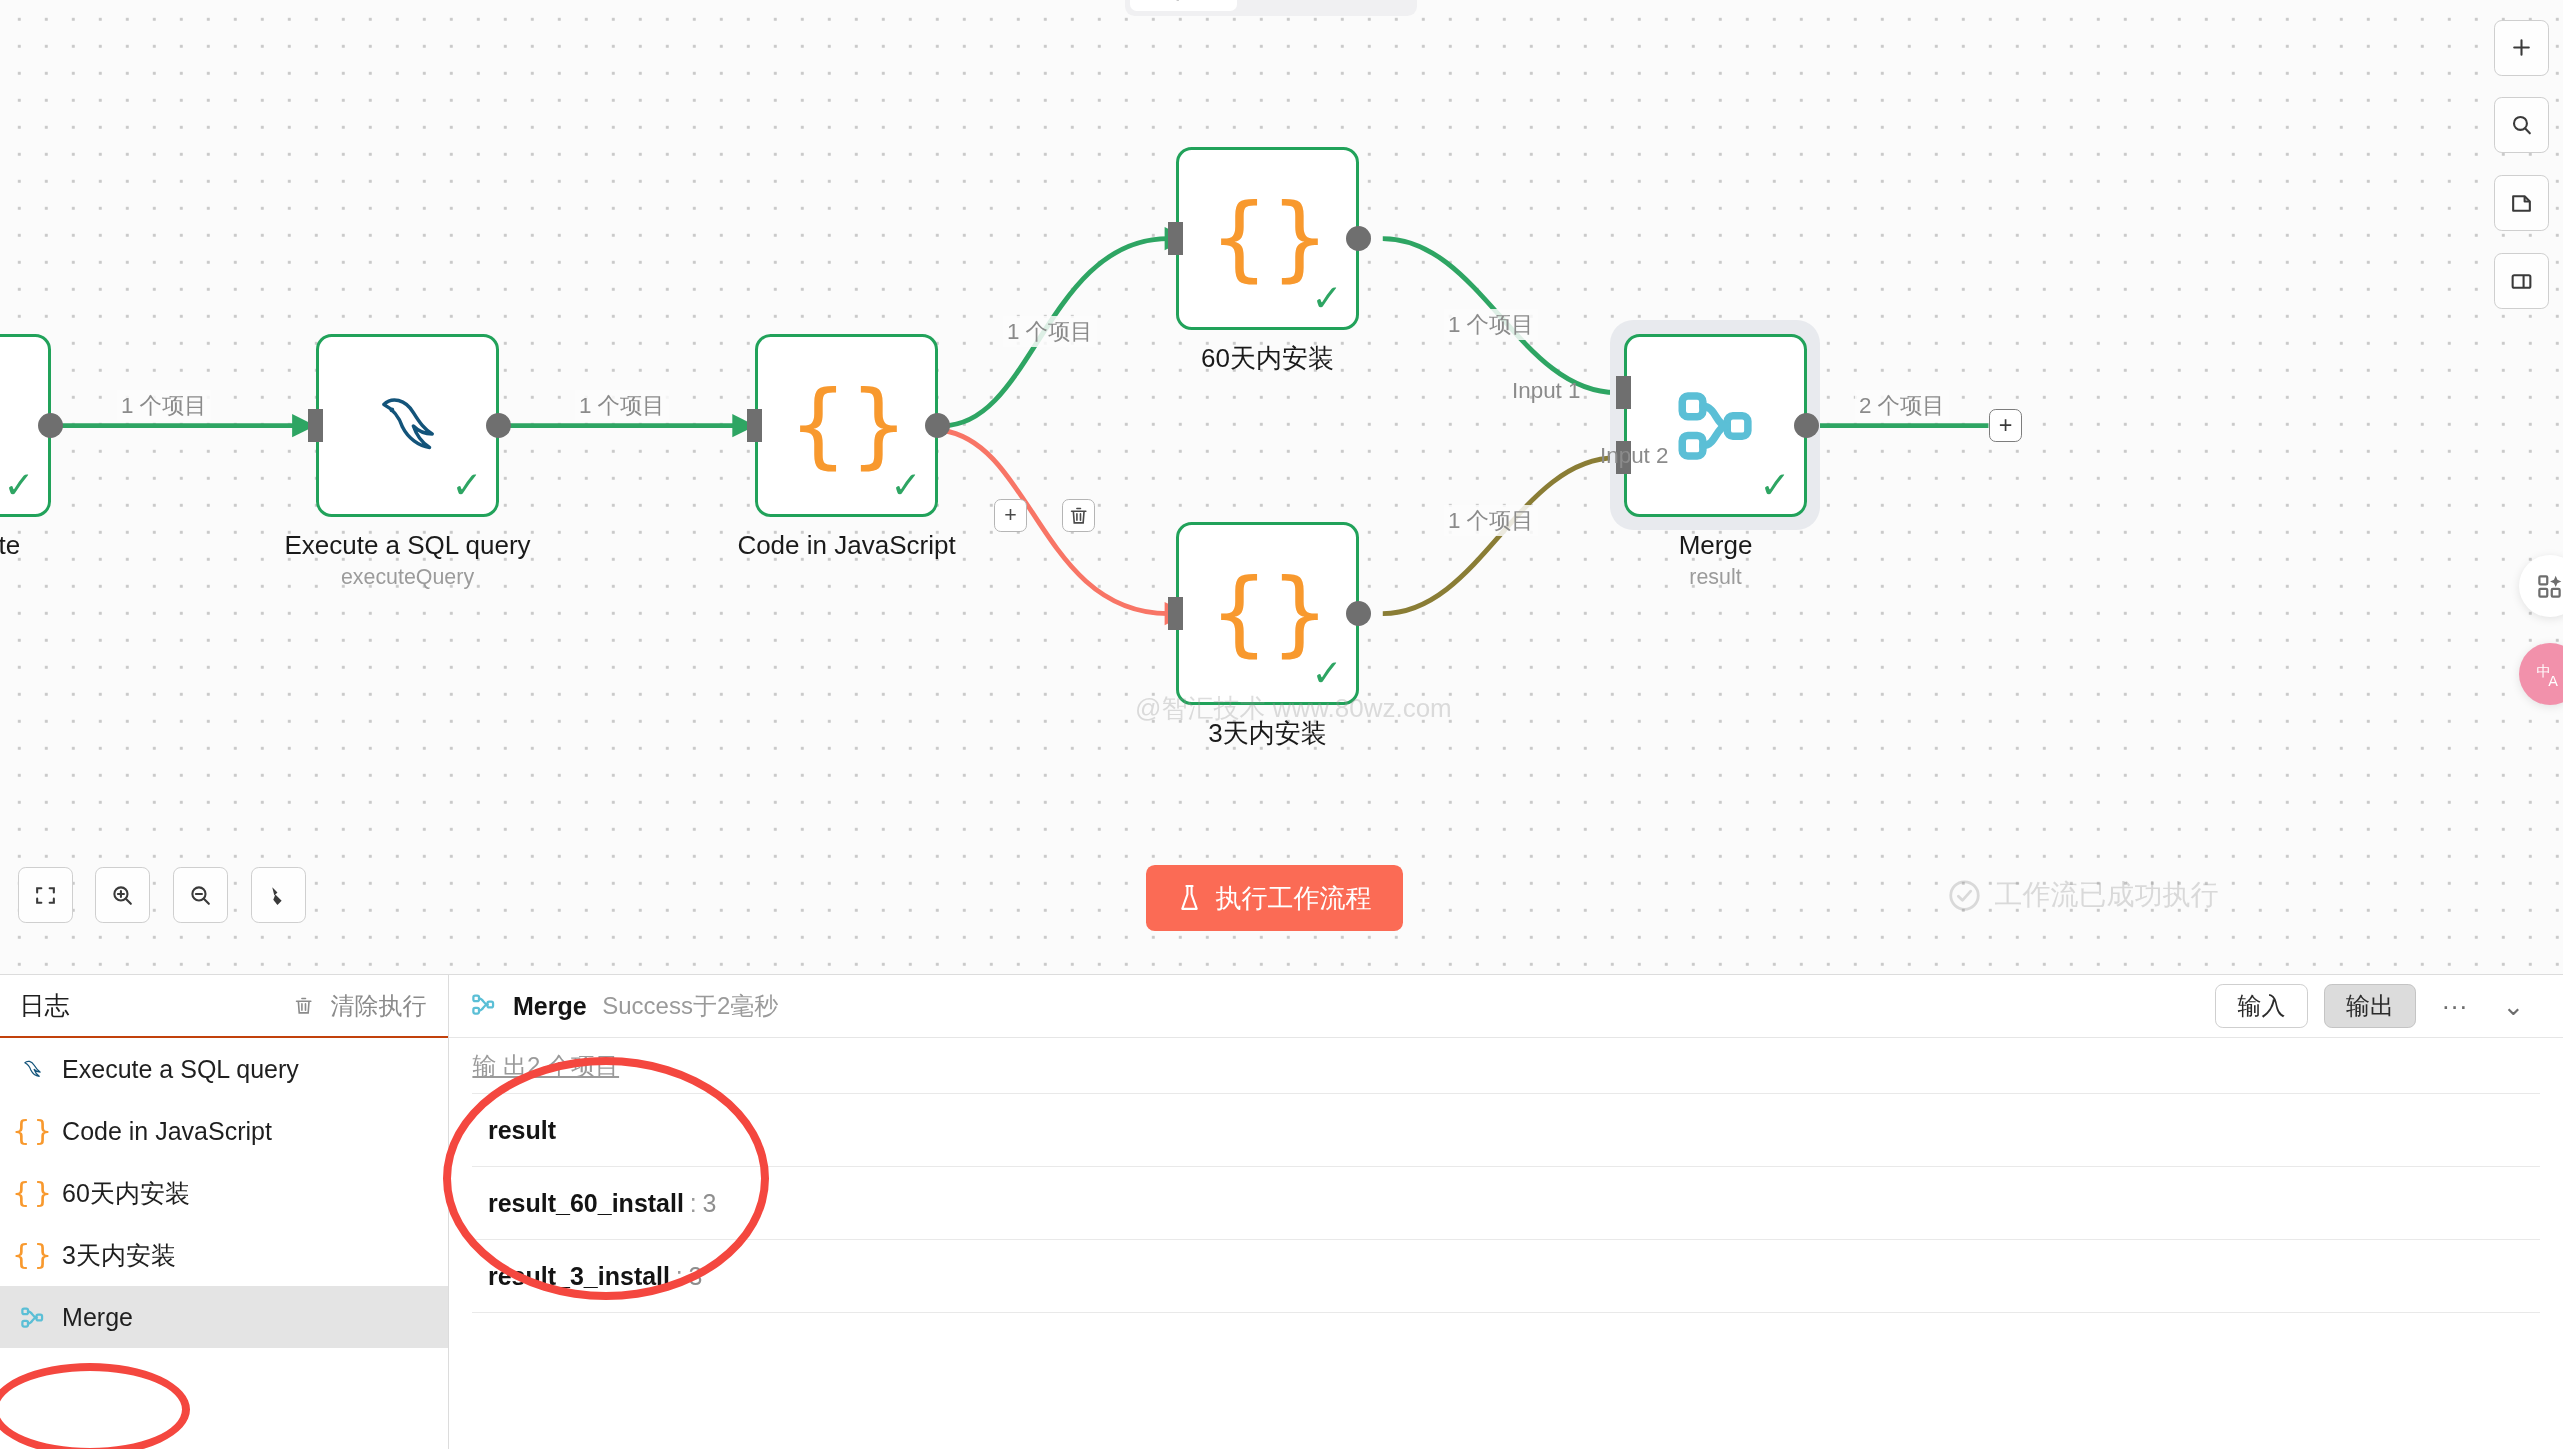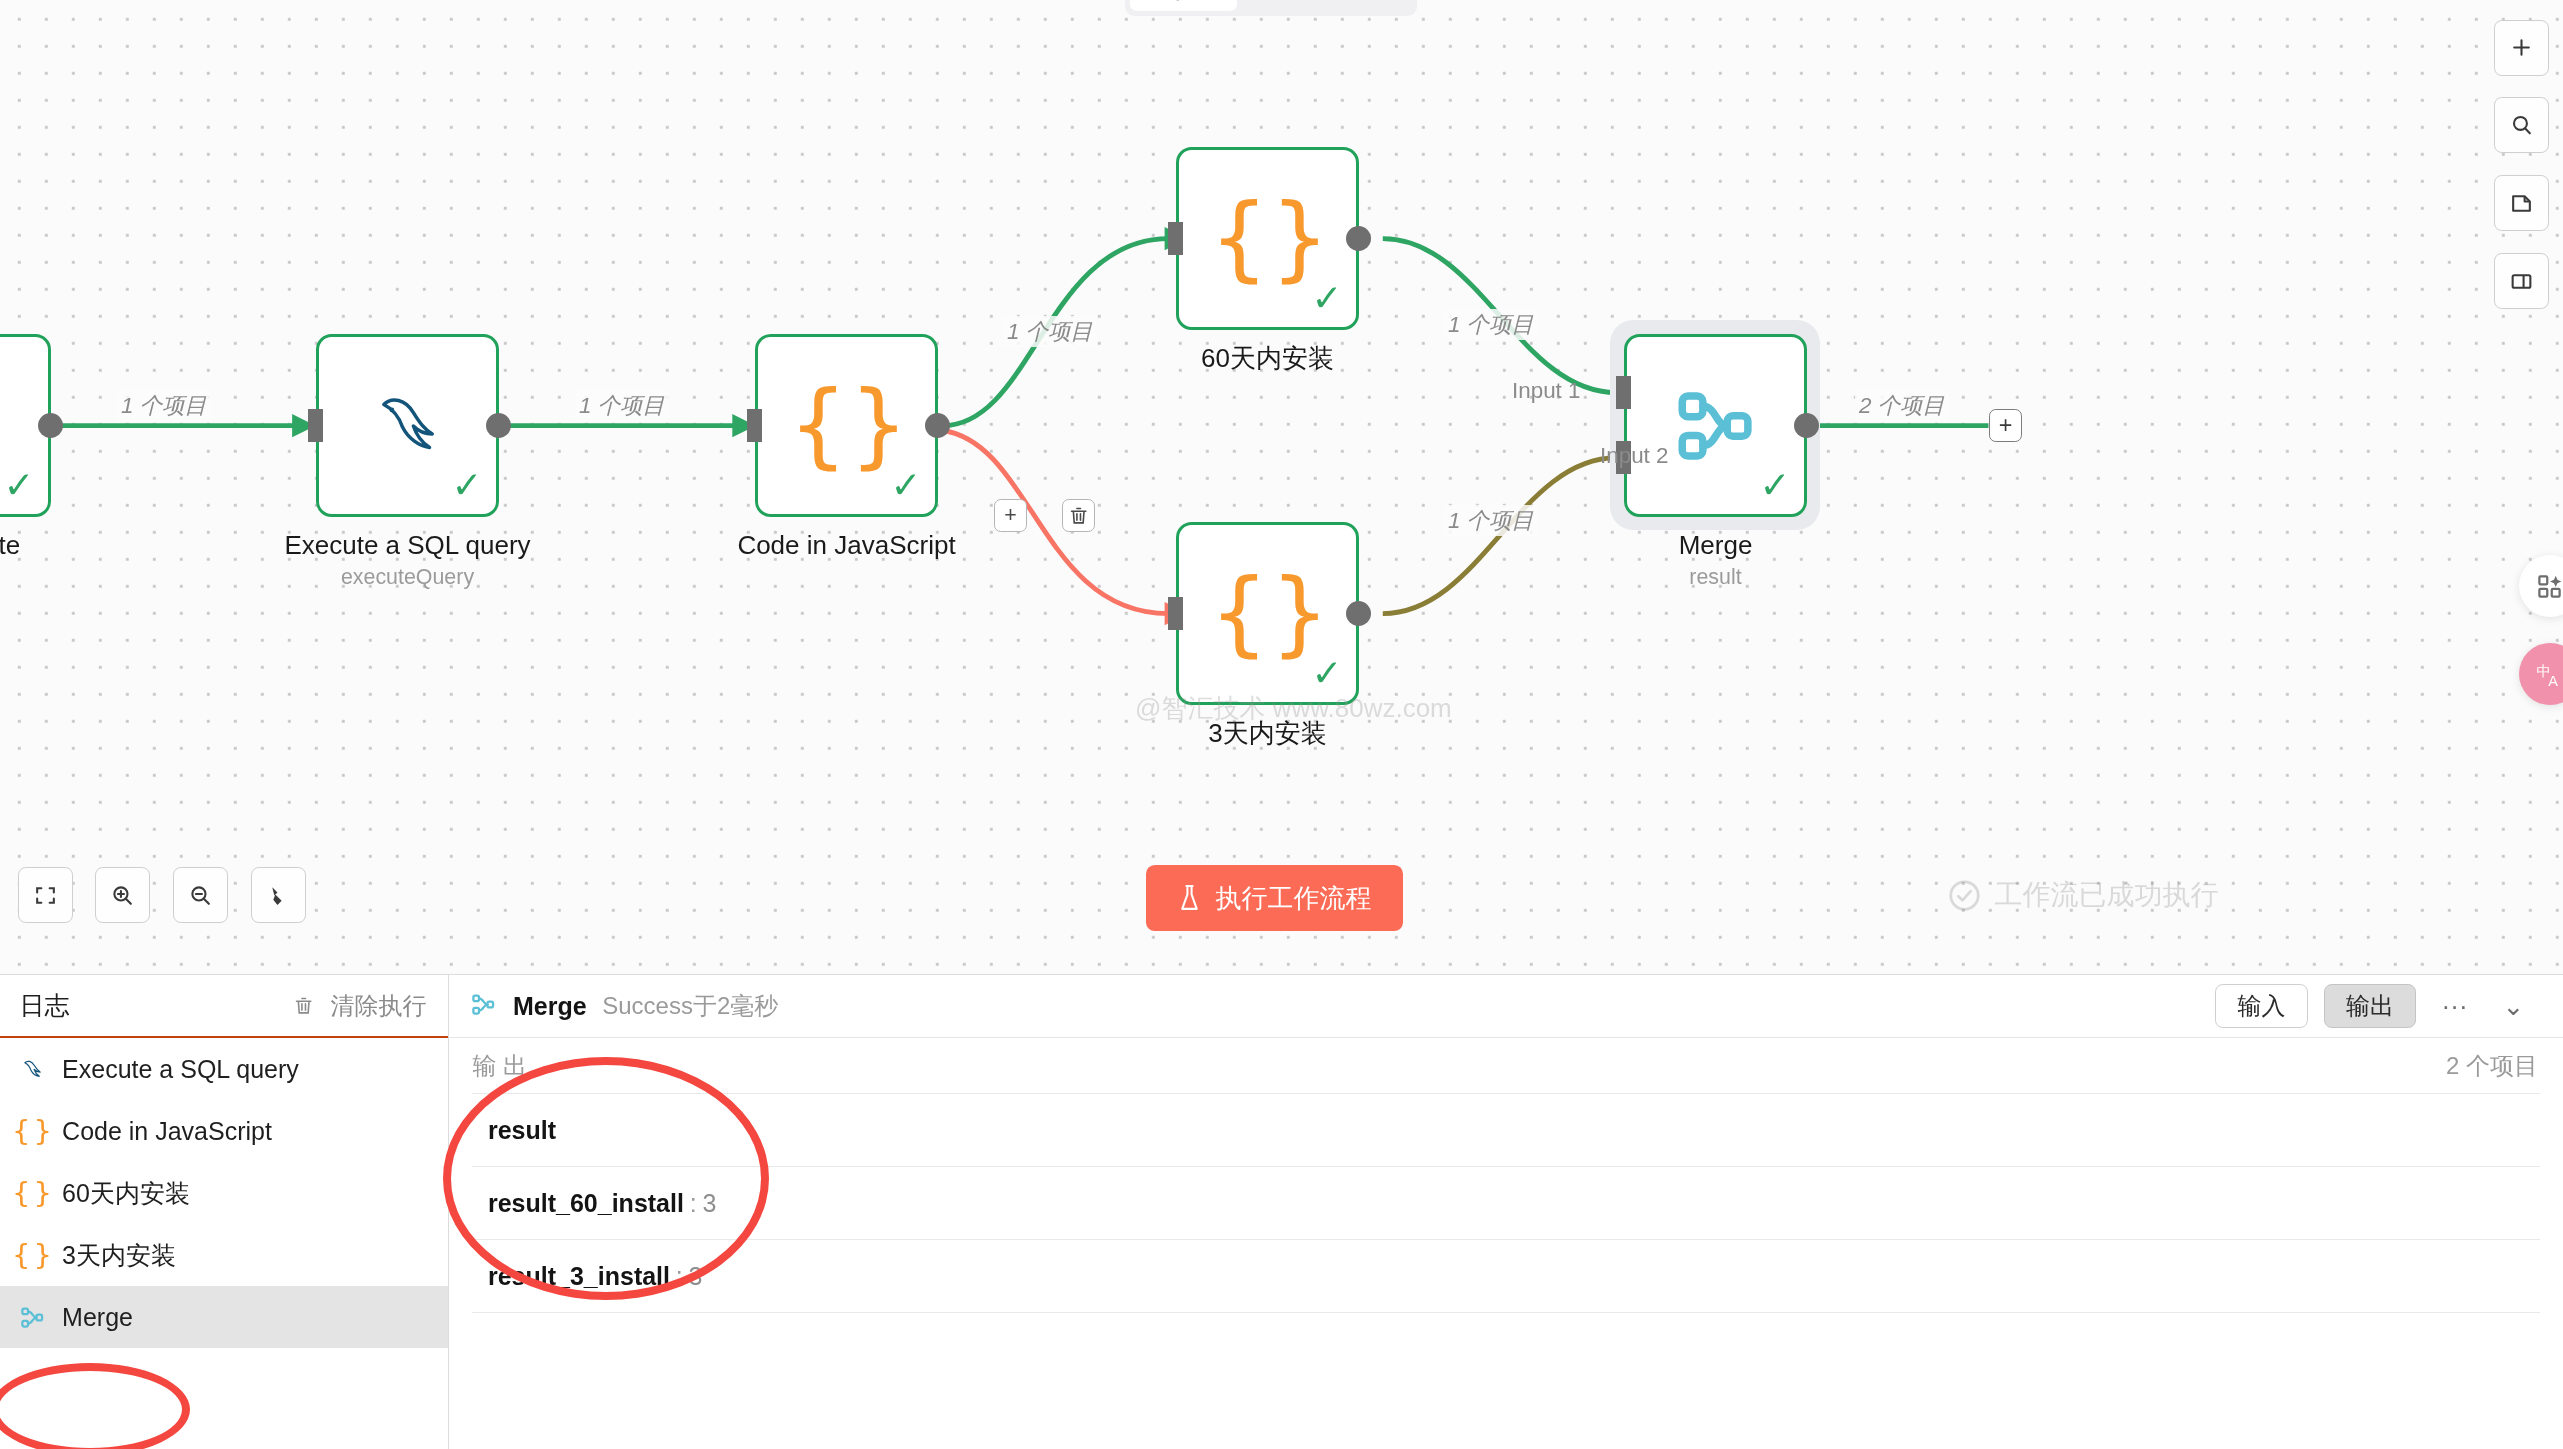--- a/index.html
+++ b/index.html
@@ -65,21 +65,21 @@
   .dot-out {
     position: absolute; width: 25px; height: 25px; border-radius: 50%;
     background: #6f6f6f;
   }
   .sq-in {
     position: absolute; width: 14.6px; height: 33px; background: #6f6f6f;
   }
 
   .edge-label {
     position: absolute; font-size: 22.4px; color: #8b8b8b; white-space: nowrap;
-    background: rgba(251,251,251,0.85); padding: 0 3.9px; font-style: italic;
+    background: rgba(251,251,251,0.85); padding: 0 3.9px;
   }
   .port-label {
     position: absolute; font-size: 22.4px; color: #8b8b8b; white-space: nowrap;
   }
 
   
   .mini-btn {
     position: absolute; width: 33px; height: 33px; background: #ffffff;
     border: 1.9px solid #b5b5b5; border-radius: 6.8px;
     display: flex; align-items: center; justify-content: center;
@@ -172,22 +172,22 @@
   .out-node-status { font-size: 24px; color: #9a9a9a; }
   .out-head-spacer { flex: 1; }
   .seg {
     border: 1.9px solid #cfcfcf; border-radius: 7.8px; background: #fff;
     font-size: 24px; color: #2b2b2b; padding: 7.8px 21.4px; line-height: 1.1;
   }
   .seg.active { background: #dcdcdc; border-color: #c4c4c4; }
   .ico-btn { font-size: 26px; color: #6d6d6d; padding: 3.9px 9.7px; }
 
   .out-sub {
-    height: 55px; display: flex; align-items: center; justify-content: space-between;
-    padding: 0 25px 0 23.4px; font-size: 24px; color: #9a9a9a;
+    height: 55px; display: flex; align-items: center; 
+    padding: 0 25px 0 23.4px; font-size: 24px; color: #9a9a9a; text-decoration: underline;
   }
   .out-table { margin: 0 23.4px; border-top: 1px solid #e9e9e9; }
   .out-row {
     height: 73px; display: flex; align-items: center;
     border-bottom: 1px solid #e9e9e9; padding-left: 15.6px;
     font-size: 25px;
   }
   .out-row.header { font-weight: 700; color: #141414; }
   .kv-key { font-weight: 700; color: #141414; }
   .kv-sep { color: #9a9a9a; margin: 0 5.8px; }

